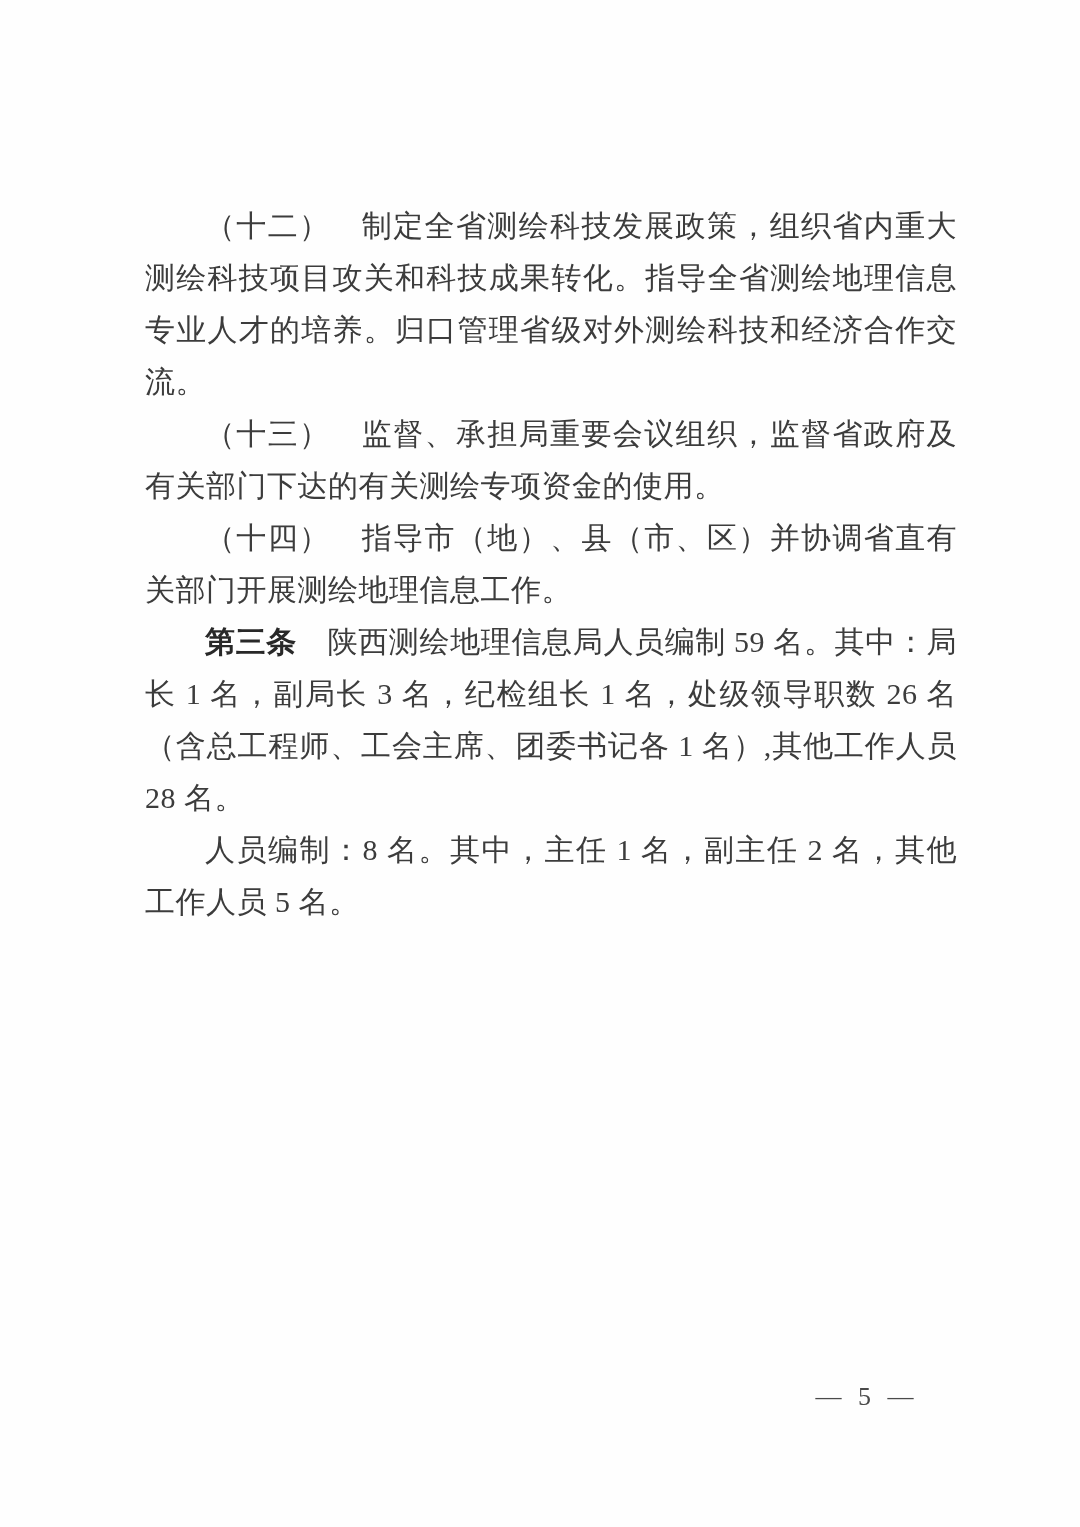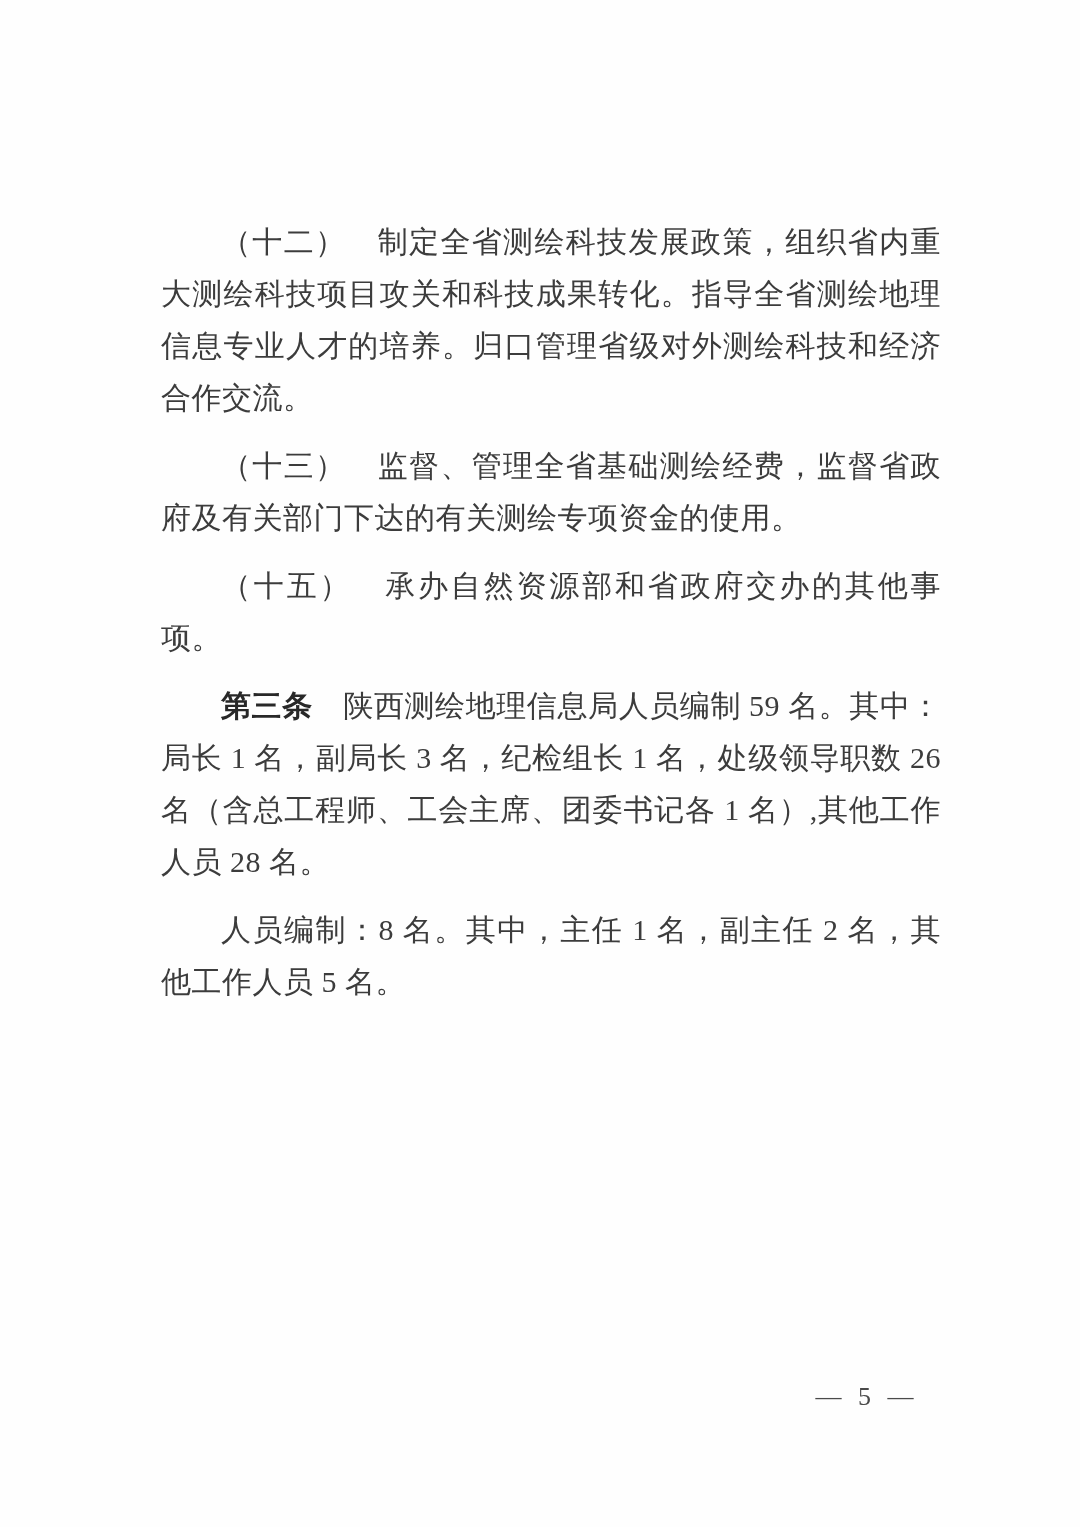--- a/index.html
+++ b/index.html
@@ -24,21 +24,21 @@
     top: 200px;
     left: 145px;
     width: 812px;
     font-size: 30px;
     line-height: 52px;
     color: #3c3c3c;
     text-align: justify;
     letter-spacing: 0.5px;
   }
   .content p {
-    margin: 16px;
+    margin: 0;
     text-indent: 2em;
   }
   .lead {
     font-weight: 700;
     color: #282828;
   }
   .page-number {
     position: absolute;
     top: 1382px;
     left: 812px;
@@ -52,24 +52,24 @@
 </style>
 </head>
 <body>
 
 <div class="page">
 
   <div class="content">
 
     <p><span class="lead"></span><span>（十二）　制定全省测绘科技发展政策，组织省内重大测绘科技项目攻关和科技成果转化。指导全省测绘地理信息专业人才的培养。归口管理省级对外测绘科技和经济合作交流。</span></p>
 
-    <p><span class="lead"></span><span>（十三）　监督、管理全省基础测绘经费，监督省政府及有关部门下达的有关测绘专项资金的使用。</span></p>
+    <p><span class="lead"></span><span>（十三）　监督、承担局重要会议组织，监督省政府及有关部门下达的有关测绘专项资金的使用。</span></p>
 
+    <p><span class="lead"></span><span>（十四）　指导市（地）、县（市、区）并协调省直有关部门开展测绘地理信息工作。</span></p>
 
-    <p><span class="lead"></span><span>（十五）　承办自然资源部和省政府交办的其他事项。</span></p>
 
     <p><span class="lead">第三条</span><span>　陕西测绘地理信息局人员编制 59 名。其中：局长 1 名，副局长 3 名，纪检组长 1 名，处级领导职数 26 名（含总工程师、工会主席、团委书记各 1 名）,其他工作人员 28 名。</span></p>
 
 
 
     <p><span class="lead"></span><span>人员编制：8 名。其中，主任 1 名，副主任 2 名，其他工作人员 5 名。</span></p>
 
   </div>
 
   <div class="page-number">— 5 —</div>

